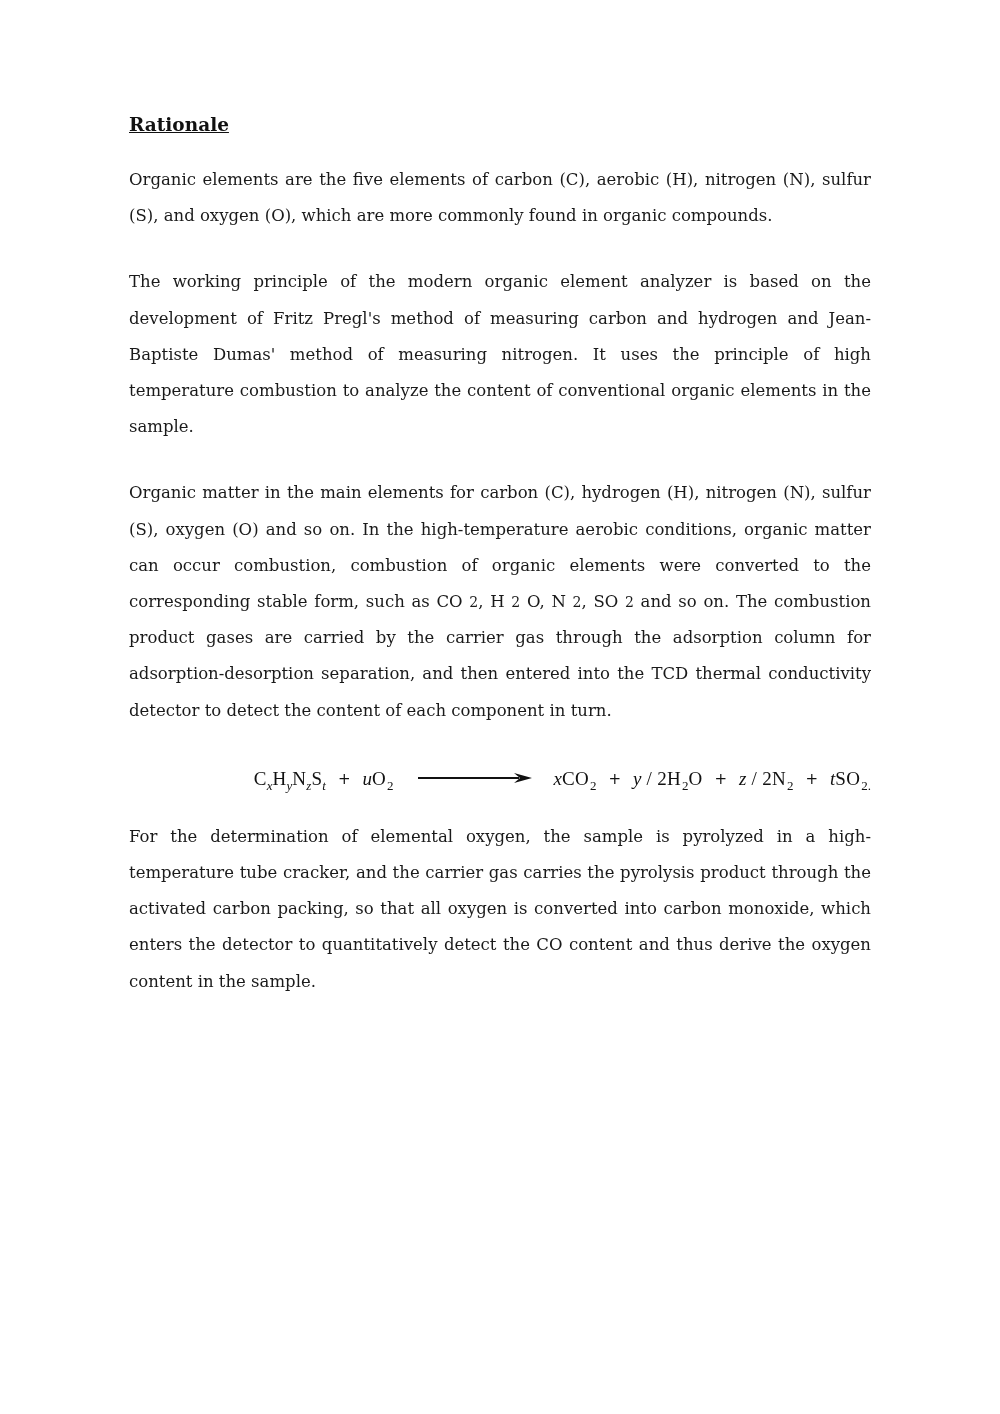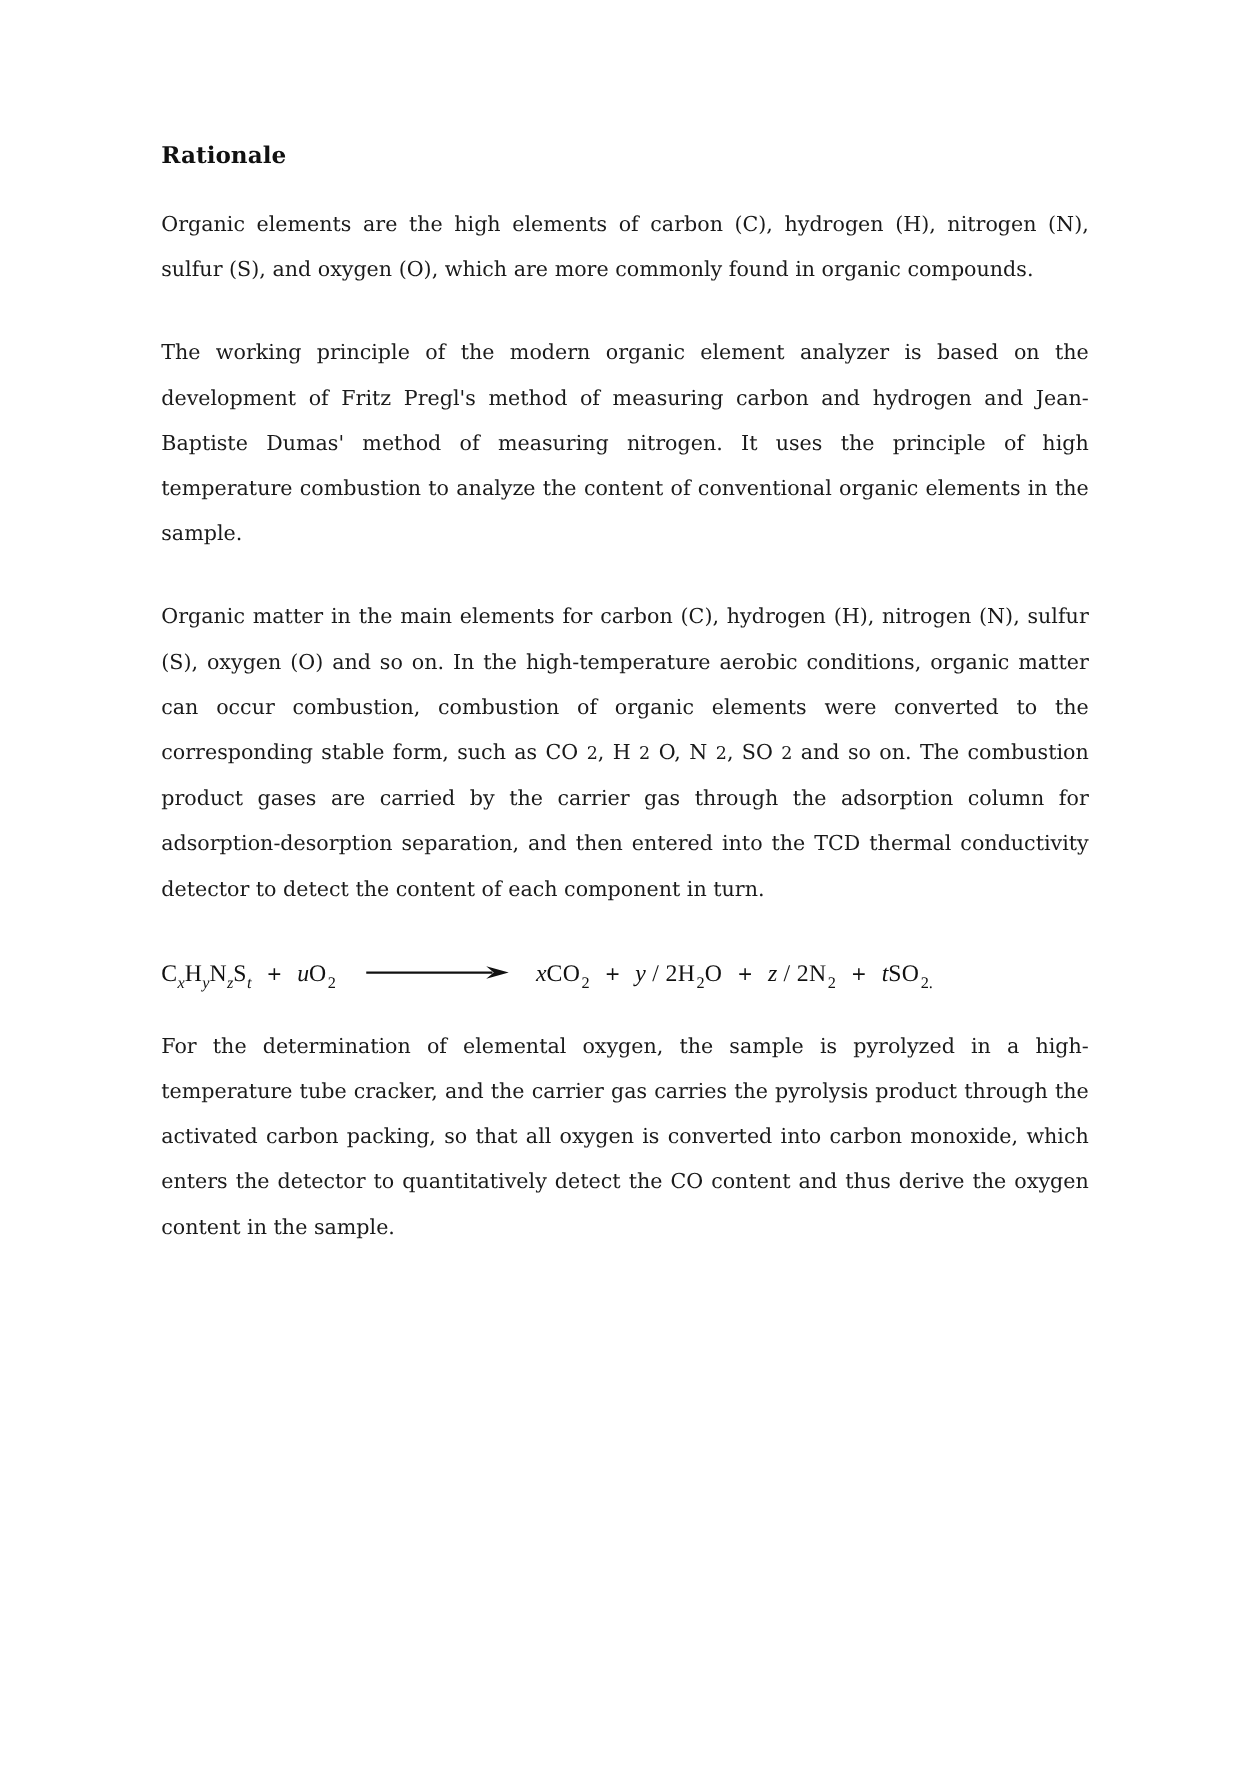--- a/index.html
+++ b/index.html
@@ -20,38 +20,40 @@
     background: #ffffff;
     color: #1a1a1a;
     font-family: "DejaVu Serif", serif;
   }
   .heading {
     font-size: 18.5px;
     font-weight: bold;
     line-height: 26px;
     margin: 0 0 24px 0;
     color: #111111;
+    text-decoration: underline;
   }
   .body-par {
     font-size: 16.5px;
     line-height: 36.2px;
     text-align: justify;
     margin: 0 0 30px 0;
   }
   .seg-text {}
   .seg-num {
     font-size: 14px;
   }
   .equation {
     font-family: "Liberation Serif", serif;
     font-size: 19px;
     line-height: 40px;
     margin: 25px 0 18px 0;
     white-space: nowrap;
     color: #111111;
+    text-align: right;
   }
   .equation .seg-text {
     letter-spacing: 0.3px;
   }
   .seg-var {
     font-style: italic;
   }
   .seg-sub {
     font-size: 13px;
     position: relative;
@@ -78,21 +80,21 @@
     top: -2px;
     margin: 0 20px 0 22px;
   }
 </style>
 </head>
 <body>
 
 <div class="page">
   <h1 class="heading">Rationale</h1>
 
-  <p class="body-par">Organic elements are the high elements of carbon (C), hydrogen (H), nitrogen (N), sulfur (S), and oxygen (O), which are more commonly found in organic compounds.</p>
+  <p class="body-par">Organic elements are the five elements of carbon (C), aerobic (H), nitrogen (N), sulfur (S), and oxygen (O), which are more commonly found in organic compounds.</p>
 
 
   <p class="body-par">The working principle of the modern organic element analyzer is based on the development of Fritz Pregl's method of measuring carbon and hydrogen and Jean-Baptiste Dumas' method of measuring nitrogen. It uses the principle of high temperature combustion to analyze the content of conventional organic elements in the sample.</p>
 
   <p class="body-par"><span class="seg-text">Organic matter in the main elements for carbon (C), hydrogen (H), nitrogen (N), sulfur (S), oxygen (O) and so on. In the high-temperature aerobic conditions, organic matter can occur combustion, combustion of organic elements were converted to the corresponding stable form, such as CO </span><span class="seg-num">2</span><span class="seg-text">, H </span><span class="seg-num">2</span><span class="seg-text"> O, N </span><span class="seg-num">2</span><span class="seg-text">, SO </span><span class="seg-num">2</span><span class="seg-text"> and so on. The combustion product gases are carried by the carrier gas through the adsorption column for adsorption-desorption separation, and then entered into the TCD thermal conductivity detector to detect the content of each component in turn.</span></p>
 
   <div class="equation"><span class="seg-text">C</span><span class="seg-subvar">x</span><span class="seg-text">H</span><span class="seg-subvar">y</span><span class="seg-text">N</span><span class="seg-subvar">z</span><span class="seg-text">S</span><span class="seg-subvar">t</span><span class="seg-plus">+</span><span class="seg-var">u</span><span class="seg-text">O</span><span class="seg-sub">2</span><svg class="eq-arrow" width="118" height="14" viewBox="0 0 118 14" xmlns="http://www.w3.org/2000/svg">
     <line x1="2" y1="7" x2="103" y2="7" stroke="#111111" stroke-width="1.8"></line>
     <path d="M116,7 L98,2 L104,7 L98,12 Z" fill="#111111"></path>
   </svg><span class="seg-var">x</span><span class="seg-text">CO</span><span class="seg-sub">2</span><span class="seg-plus">+</span><span class="seg-var">y</span><span class="seg-text"> / 2H</span><span class="seg-sub">2</span><span class="seg-text">O</span><span class="seg-plus">+</span><span class="seg-var">z</span><span class="seg-text"> / 2N</span><span class="seg-sub">2</span><span class="seg-plus">+</span><span class="seg-var">t</span><span class="seg-text">SO</span><span class="seg-sub">2.</span></div>

